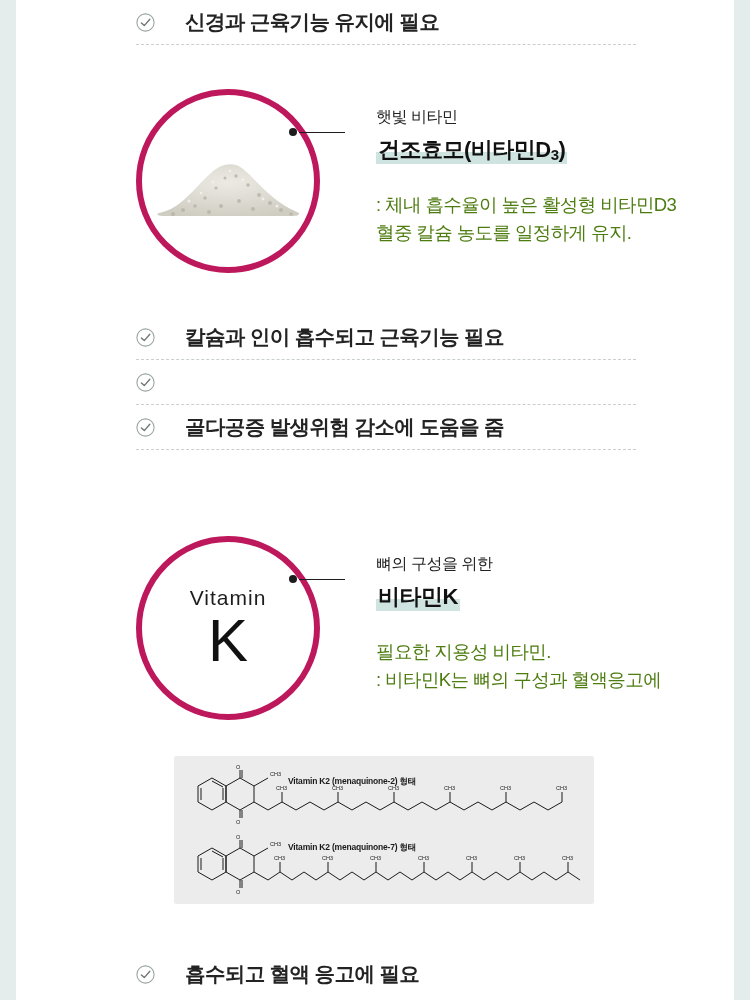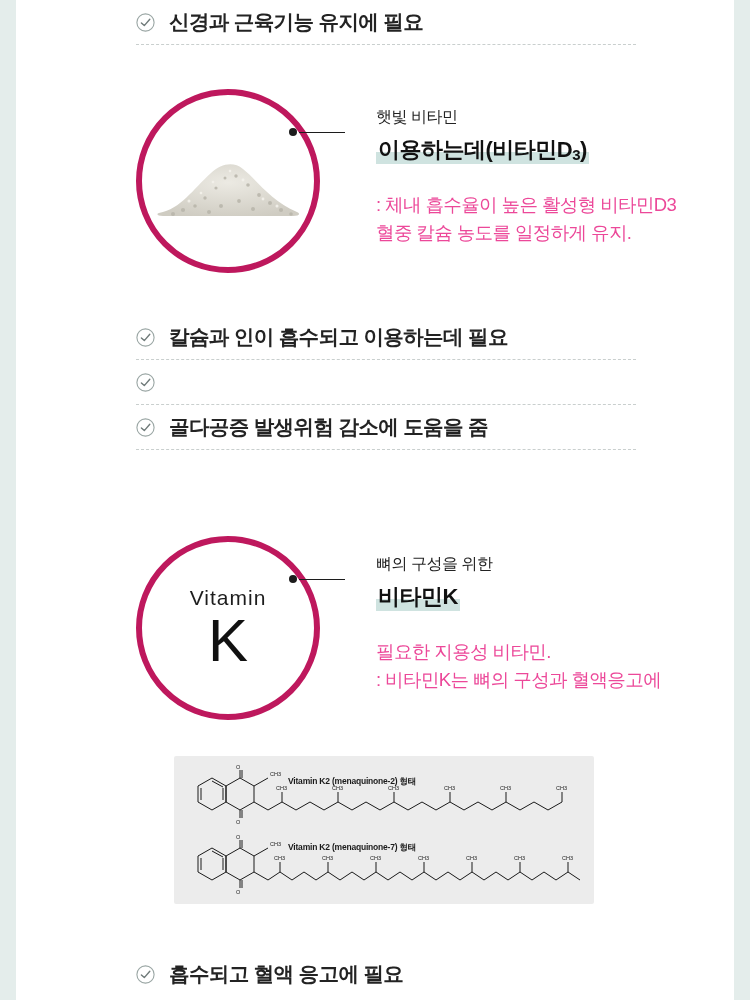--- a/index.html
+++ b/index.html
@@ -31,21 +31,21 @@
     right: 16px;
     top: 0;
     bottom: 0;
     background: #ffffff;
   }
 
   
   .bullet-row {
     display: flex;
     align-items: center;
-    gap: 14px;
+    gap: 30px;
     padding-left: 120px;
     height: 44px;
   }
   .check-icon {
     width: 19px;
     height: 19px;
     flex: 0 0 19px;
     position: relative;
     color: #9aa6a4;
   }
@@ -156,21 +156,21 @@
     font-size: 15px;
     vertical-align: baseline;
     position: relative;
     top: 3px;
   }
   .info .desc {
     margin-top: 26px;
     font-size: 18.5px;
     line-height: 1.52;
     letter-spacing: -0.6px;
-    color: #ec4899;
+    color: #4d7c0f;
   }
 
   
   .struct-panel {
     margin: 0 auto;
     margin-left: 158px;
     width: 420px;
     height: 148px;
     background: #ececec;
     border-radius: 2px;
@@ -252,38 +252,38 @@
       </span>
     </div>
 
     <div class="connector">
       <span class="dot"></span>
       <span class="line"></span>
     </div>
 
     <div class="info">
       <div class="pre">햇빛 비타민</div>
-      <div class="name"><span>이용하는데(비타민D</span><sub>3</sub><span>)</span></div>
+      <div class="name"><span>건조효모(비타민D</span><sub>3</sub><span>)</span></div>
       <div class="desc">
         <div>: 체내 흡수율이 높은 활성형 비타민D3</div>
         <div>혈중 칼슘 농도를 일정하게 유지.</div>
       </div>
     </div>
   </div>
 
   <div style="height:42px"></div>
 
   <div class="bullet-row">
     <span class="check-icon">
       <svg width="19" height="19" viewBox="0 0 19 19">
         <circle cx="9.5" cy="9.5" r="8.6" fill="none" stroke="#9aa6a4" stroke-width="1.1"></circle>
         <path d="M5.4 9.9 L8.3 12.6 L13.8 6.2" fill="none" stroke="#6f7a79" stroke-width="1.4" stroke-linecap="round" stroke-linejoin="round"></path>
       </svg>
     </span>
-    <span class="bullet-text">칼슘과 인이 흡수되고 이용하는데 필요</span>
+    <span class="bullet-text">칼슘과 인이 흡수되고 근육기능 필요</span>
   </div>
   <div class="divider"></div>
 
   <div class="bullet-row">
     <span class="check-icon">
       <svg width="19" height="19" viewBox="0 0 19 19">
         <circle cx="9.5" cy="9.5" r="8.6" fill="none" stroke="#9aa6a4" stroke-width="1.1"></circle>
         <path d="M5.4 9.9 L8.3 12.6 L13.8 6.2" fill="none" stroke="#6f7a79" stroke-width="1.4" stroke-linecap="round" stroke-linejoin="round"></path>
       </svg>
     </span>

